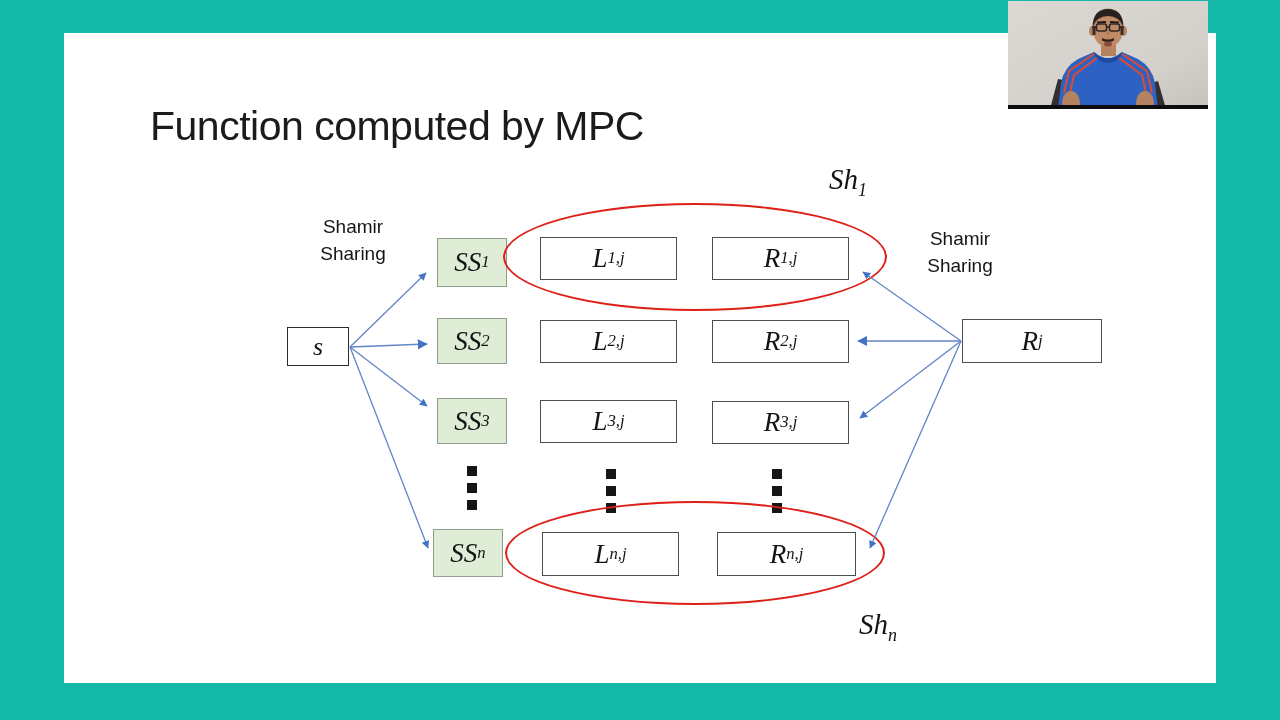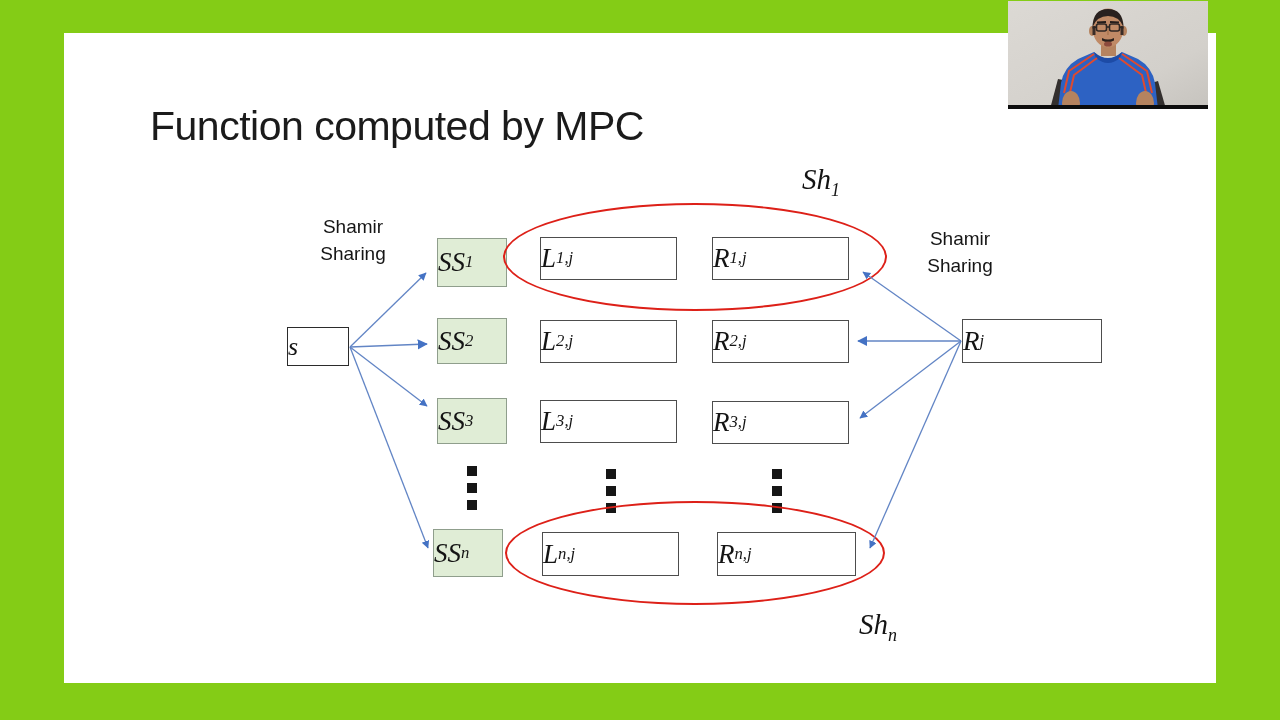--- a/index.html
+++ b/index.html
@@ -1,26 +1,26 @@
 <!DOCTYPE html>
 <html style="--ss-fill: #e0edd6; --ellipse-red: #dd2018;"><head>
 <meta charset="utf-8">
 <style>
   html,body{margin:0;padding:0;background:#000;}
-  #stage{position:relative;width:1280px;height:720px;background:#84cc16;overflow:hidden;
+  #stage{position:relative;width:1280px;height:720px;background:#14b8a6;overflow:hidden;
          font-family:"Liberation Sans",sans-serif;}
   #slide{position:absolute;left:64px;top:33px;width:1152px;height:650px;background:#fff;}
 
   .abs{position:absolute;}
 
   #title{left:150px;top:103px;font-size:41px;font-weight:400;letter-spacing:-0.5px;
          color:#1b1b1b;white-space:nowrap;}
 
   .sharing-label{width:120px;text-align:center;font-size:19px;line-height:27px;color:#151515;}
-  .mbox{display:flex;align-items:center;background:#fff;
+  .mbox{display:flex;align-items:center;justify-content:center;background:#fff;
         border:1.2px solid #4d4d4d;font-family:"Liberation Serif","DejaVu Serif",serif;
         font-style:italic;font-size:27px;color:#141414;box-sizing:border-box;}
   .mbox sub,.shlabel sub{font-size:0.62em;font-style:italic;line-height:1;}
   .ssbox{background:var(--ss-fill,#e0edd6);border:1.1px solid #8f9e8c;}
 
   .ellipse{border:2.6px solid var(--ellipse-red,#dd2018);border-radius:50%;
            box-sizing:border-box;background:transparent;}
 
   .shlabel{font-family:"Liberation Serif","DejaVu Serif",serif;font-style:italic;
            font-size:29px;color:#141414;}
@@ -122,21 +122,21 @@
     </div>
   <div class="abs dots" style="left:772px;top:469px">
       <i></i>
       <i></i>
       <i></i>
     </div>
 
   <div class="abs ellipse" style="left:503px;top:203px;width:384px;height:108px"></div>
   <div class="abs ellipse" style="left:505px;top:501px;width:380px;height:104px"></div>
 
-  <div class="abs shlabel" style="left:802px;top:163px">
+  <div class="abs shlabel" style="left:829px;top:163px">
     <span>Sh</span><sub>1</sub></div>
   <div class="abs shlabel" style="left:859px;top:608px">
     <span>Sh</span><sub>n</sub></div>
 
   <svg id="arrows" viewBox="0 0 1280 720">
     <defs>
       <marker id="ah" markerWidth="8" markerHeight="8" refX="5.5" refY="3" orient="auto">
         <path d="M0,0 L6,3 L0,6 Z" fill="#4472c4"></path>
       </marker>
     </defs>

